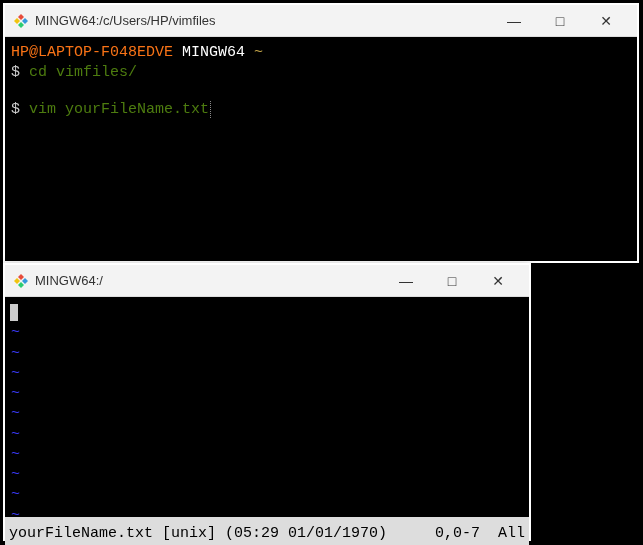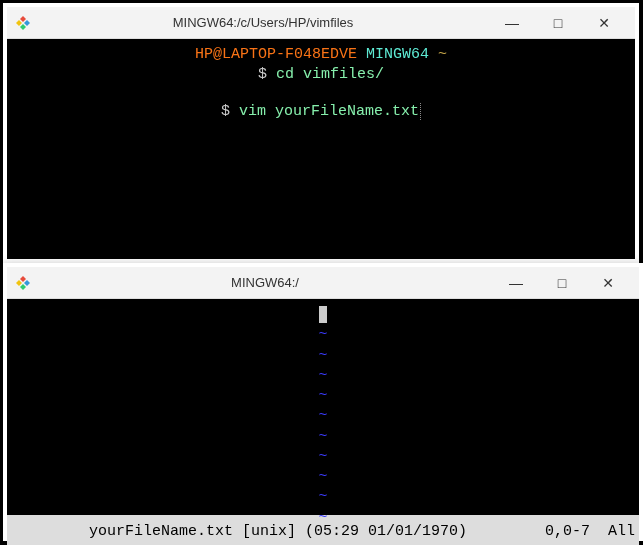--- a/index.html
+++ b/index.html
@@ -7,23 +7,22 @@
       width: 643px;
       height: 545px;
       background: #000;
       font-family: "Consolas", "Courier New", monospace;
       font-size: 15px;
       overflow: hidden;
     }
     .window {
       position: absolute;
       background: #000;
-      border: 4px solid #ffffff;
+      border: 2px solid #ffffff;
       box-shadow: 0 2px 10px rgba(0,0,0,0.3);
-      text-align: center;
     }
     .titlebar {
       height: 32px;
       background: #f3f3f3;
       display: flex;
       align-items: center;
       padding: 0 8px;
       border-bottom: 1px solid #ddd;
     }
     .titlebar-icon {
@@ -56,24 +55,24 @@
       cursor: pointer;
     }
     .term-body {
       background: #000;
       padding: 6px 6px;
       color: #ccc;
       line-height: 1.35;
     }
     .line { white-space: pre; }
     .user-host { color: #f97316; }
-    .env { color: #5eead4; }
+    .env { color: #ffffff; }
     .path { color: #c8a84a; }
     .prompt { color: #ccc; }
-    .cmd { color: #86efac; }
+    .cmd { color: #4d7c0f; }
     .tilde-line { color: #3b3bff; }
     .cursor-block {
       display: inline-block;
       width: 8px;
       height: 17px;
       background: #ccc;
       vertical-align: text-bottom;
       margin-left: -1px;
     }
     .dotted-cursor {
@@ -96,21 +95,21 @@
       top: 3px;
       width: 636px;
       height: 260px;
     }
     #win1 .term-body {
       height: calc(100% - 32px);
     }
     #win2 {
       left: 3px;
       top: 263px;
-      width: 640px;
+      width: 528px;
       height: 278px;
     }
     #win2 .term-body {
       height: calc(100% - 32px - 22px);
     }
     .spacer { height: 16px; }
   </style>
 </head>
 <body>
 

